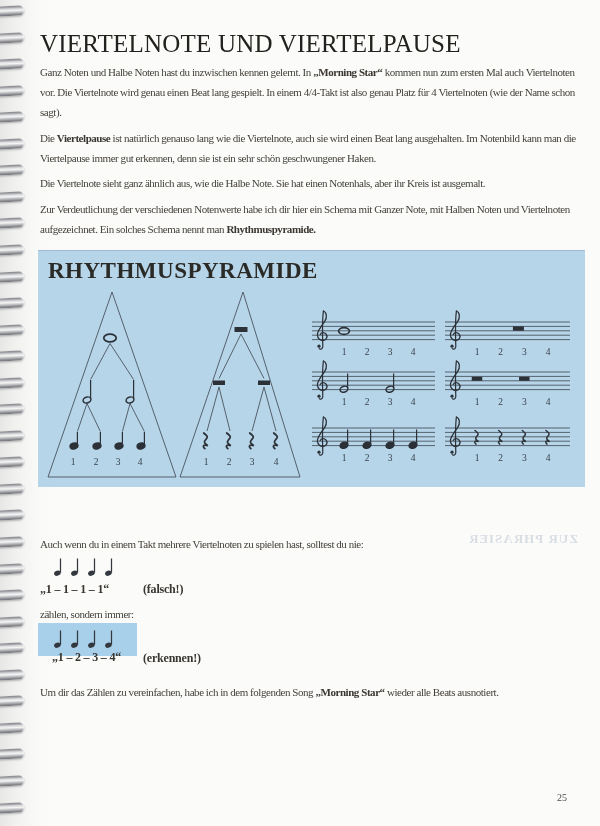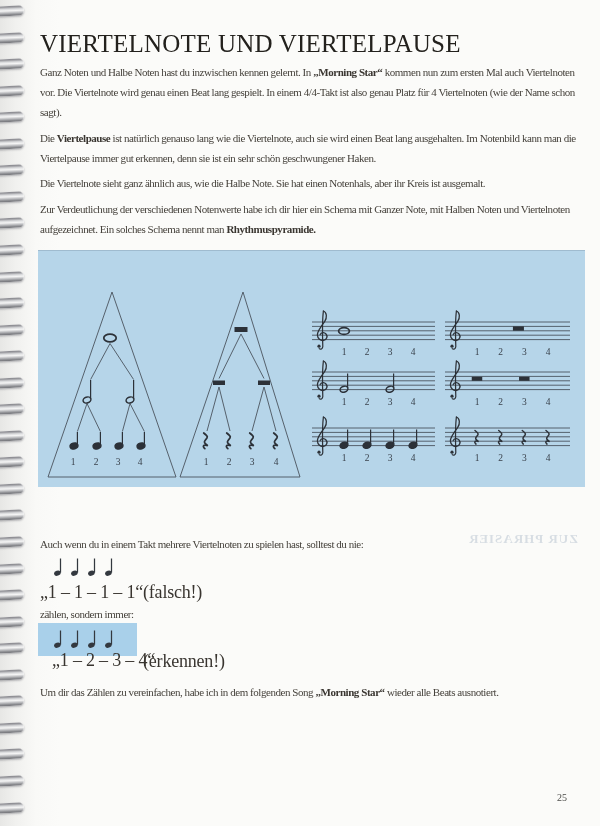--- a/index.html
+++ b/index.html
@@ -22,21 +22,21 @@
   b{color:#3a3631}
   
   .pyrbox{position:absolute;left:38px;top:250px;width:547px;height:237px;background:#b6d5e9;
           box-shadow:inset 0 1px 0 rgba(90,110,130,.25)}
   .pyrbox h2{position:absolute;left:10px;top:8px;margin:0;font-size:23px;font-weight:bold;
              letter-spacing:.5px;color:#2a2a27;white-space:nowrap}
   svg.diagram{position:absolute;left:0;top:0;overflow:visible}
   
   .cline{position:absolute;left:40px;font-size:11px;letter-spacing:-.45px;line-height:15px;color:#46423c;white-space:nowrap}
   .notesrow{position:absolute;display:flex;gap:6px}
-  .cnt{position:absolute;font-weight:normal;font-size:18px;letter-spacing:-.2px;color:#393530;white-space:nowrap}
+  .cnt{position:absolute;font-weight:bold;font-size:12px;letter-spacing:-.2px;color:#393530;white-space:nowrap}
   .bluebadge{position:absolute;left:38px;top:623px;width:99px;height:33px;background:#a9d0ea}
   .pagenum{position:absolute;left:557px;top:792px;font-size:10px;color:#4c4c49}
   .ghost{position:absolute;left:468px;top:531px;font-weight:bold;font-size:13px;color:#7d93ad;
          opacity:.28;transform:scaleX(-1);filter:blur(.5px);letter-spacing:1px;white-space:nowrap}
 </style>
 </head>
 <body>
 
 <div class="page">
 
@@ -77,20 +77,21 @@
   <h1 class="title">VIERTELNOTE UND VIERTELPAUSE</h1>
 
   <div class="intro">
     <p><span>Ganz Noten und Halbe Noten hast du inzwischen kennen gelernt. In </span><b>„Morning Star“</b><span> kommen nun zum ersten Mal auch Viertelnoten vor. Die Viertelnote wird genau einen Beat lang gespielt. In einem 4/4-Takt ist also genau Platz für 4 Viertelnoten (wie der Name schon sagt).</span></p>
     <p><span>Die </span><b>Viertelpause</b><span> ist natürlich genauso lang wie die Viertelnote, auch sie wird einen Beat lang ausgehalten. Im Notenbild kann man die Viertelpause immer gut erkennen, denn sie ist ein sehr schön geschwungener Haken.</span></p>
     <p>Die Viertelnote sieht ganz ähnlich aus, wie die Halbe Note. Sie hat einen Notenhals, aber ihr Kreis ist ausgemalt.</p>
     <p><span>Zur Verdeutlichung der verschiedenen Notenwerte habe ich dir hier ein Schema mit Ganzer Note, mit Halben Noten und Viertelnoten aufgezeichnet. Ein solches Schema nennt man </span><b>Rhythmuspyramide.</b></p>
   </div>
 
   <section class="pyrbox">
+    <h2>RHYTHMUSPYRAMIDE</h2>
     <svg class="diagram" id="diagram" width="547" height="237" viewBox="0 0 547 237">
         <g>
           <path d="M 74 42 L 10 227 L 138 227 Z" fill="none" stroke="#4b545e" stroke-width="0.9"></path>
           <line x1="72" y1="93.5" x2="52.6" y2="129.5" stroke="#4b545e" stroke-width="0.9"></line>
           <line x1="72" y1="93.5" x2="95.6" y2="129.5" stroke="#4b545e" stroke-width="0.9"></line>
           <line x1="49" y1="153.5" x2="39.4" y2="181.5" stroke="#4b545e" stroke-width="0.9"></line>
           <line x1="49" y1="153.5" x2="62.4" y2="181.5" stroke="#4b545e" stroke-width="0.9"></line>
           <line x1="92" y1="153.5" x2="84.4" y2="181.5" stroke="#4b545e" stroke-width="0.9"></line>
           <line x1="92" y1="153.5" x2="106.4" y2="181.5" stroke="#4b545e" stroke-width="0.9"></line>
           <ellipse cx="72" cy="88" rx="6.21" ry="3.9099999999999997" fill="none" stroke="#2c3138" stroke-width="1.7"></ellipse>

